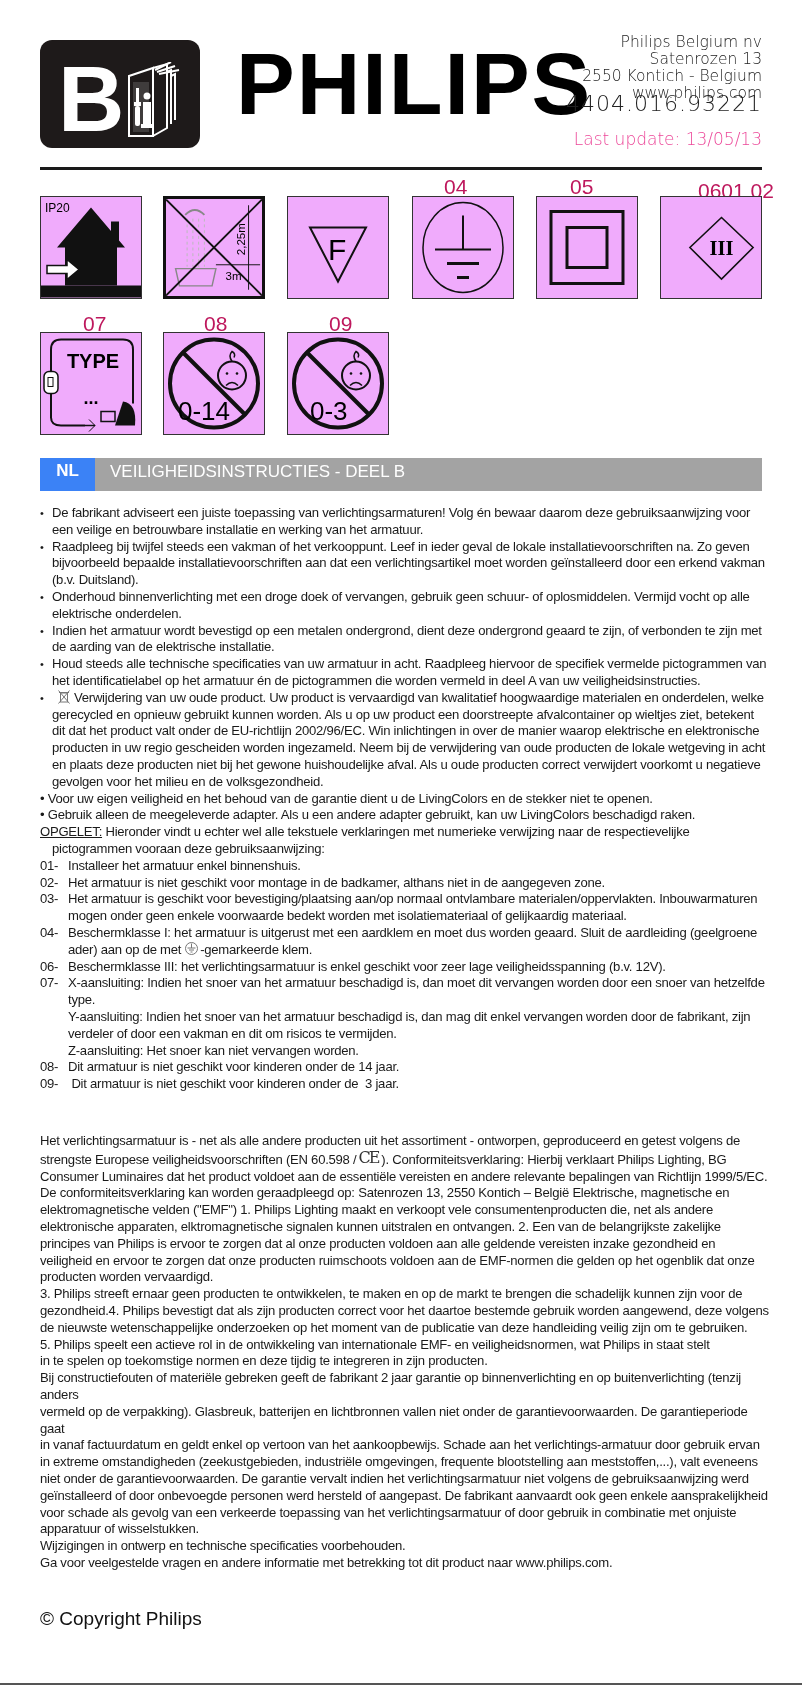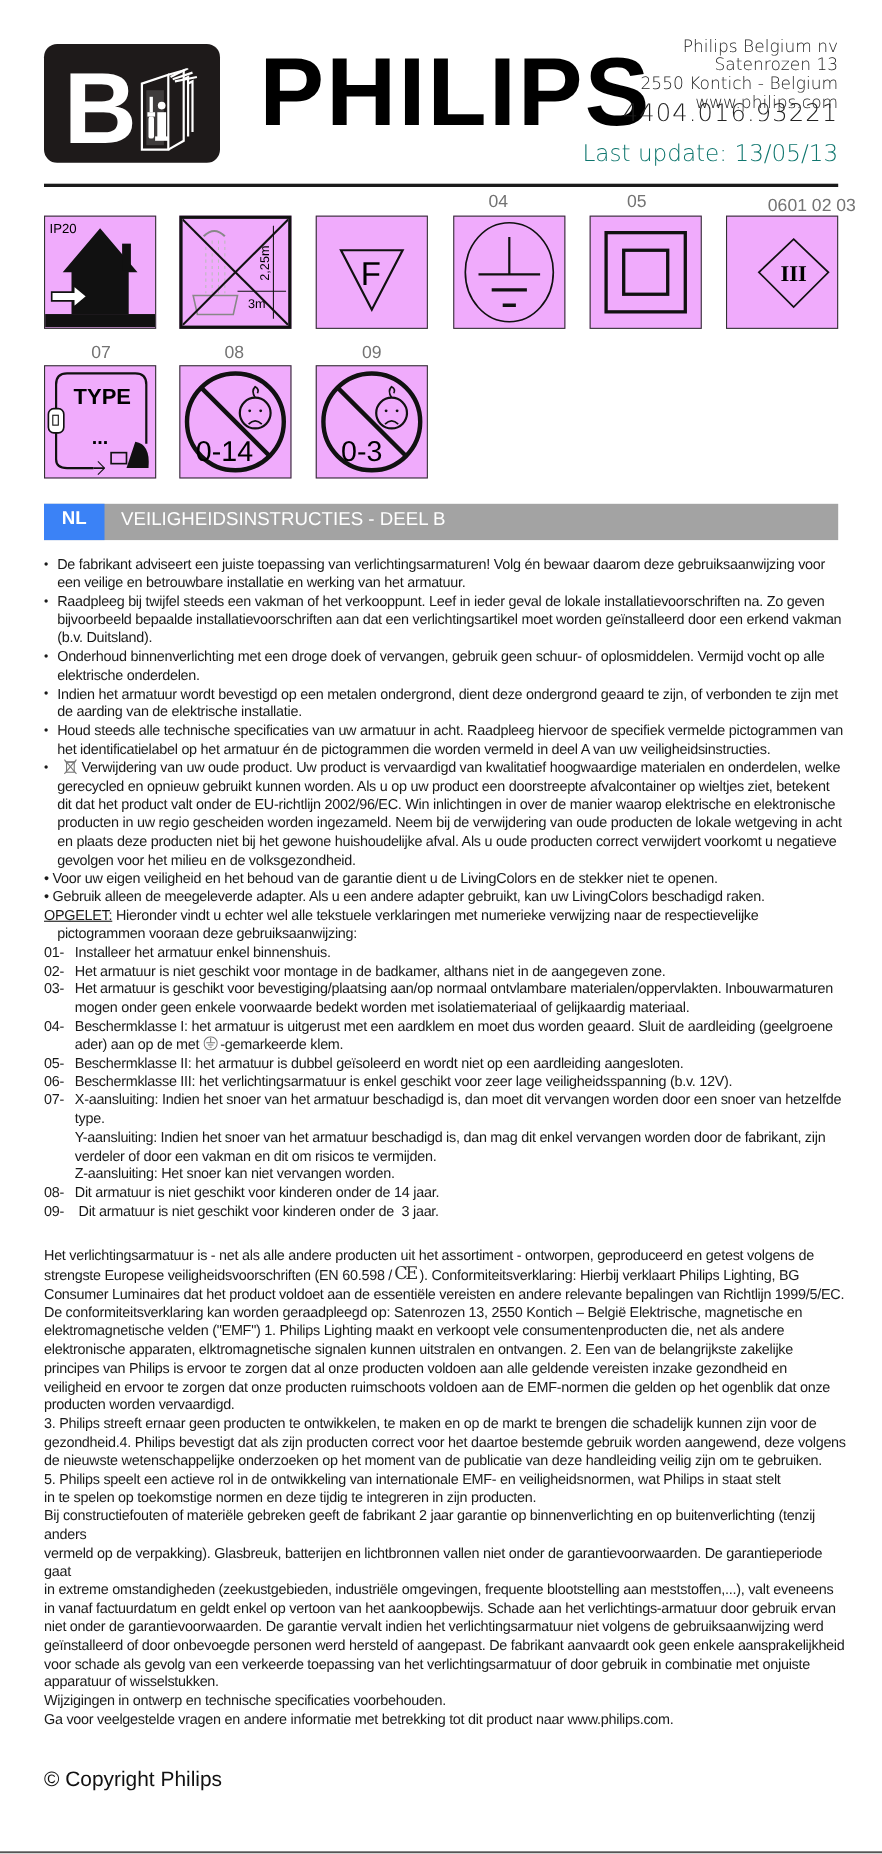--- a/index.html
+++ b/index.html
@@ -7,27 +7,27 @@
   .abs { position: absolute; }
 
   
   .logo-box { left: 40px; top: 40px; width: 160px; height: 108px; background: #1e1a1a; border-radius: 12px; }
   .logo-b { left: 58px; top: 54px; font-family: "Liberation Sans", sans-serif; font-weight: bold; font-size: 92px; line-height: 90px; color: #fff; }
   .logo-book { left: 125px; top: 62px; width: 58px; height: 80px; }
   .brand { left: 236px; top: 34px; font-family: "Liberation Sans", sans-serif; font-weight: bold; font-size: 88px; line-height: 100px; letter-spacing: 2px; color: #000; transform: scaleX(1.0); transform-origin: left; }
   .address { right: 40px; top: 34px; text-align: right; font-family: "DejaVu Sans", sans-serif; font-size: 15.5px; line-height: 17px; color: #222; font-weight: 300; }
   .address div { white-space: nowrap; }
   .docnum { right: 40px; top: 92px; text-align: center; font-family: "DejaVu Sans", sans-serif; font-size: 22px; line-height: 24px; color: #222; letter-spacing: 1px; font-weight: 300; }
-  .lastupd { right: 40px; top: 129px; text-align: left; font-family: "DejaVu Sans", sans-serif; font-size: 21px; line-height: 20px; color: #0f766e; font-weight: 300; }
+  .lastupd { right: 40px; top: 129px; text-align: left; font-family: "DejaVu Sans", sans-serif; font-size: 17px; line-height: 20px; color: #ec4899; font-weight: 300; }
   .rule { left: 40px; top: 167px; width: 722px; height: 3px; background: #1a1a1a; }
 
   
   .picto { position: absolute; width: 102px; height: 103px; border: 1.5px solid #333; box-sizing: border-box; background: #f0abfc; }
   .picto svg { width: 100%; height: 100%; display: block; }
-  .plabel { position: absolute; font-family: "Liberation Sans", sans-serif; font-size: 16px; color: #737373; }
+  .plabel { position: absolute; font-family: "Liberation Sans", sans-serif; font-size: 21px; color: #be185d; }
 
   
   .bar { left: 40px; top: 458px; width: 722px; height: 33px; background: #a3a3a3; }
   .bar-nl { left: 40px; top: 458px; width: 55px; height: 33px; background: #3b82f6; color: #fff; font-weight: bold; font-size: 17px; line-height: 26px; text-align: center; }
   .bar-title { left: 110px; top: 458px; height: 33px; line-height: 28px; color: #fff; font-size: 17px; }
 
   
   .text { left: 40px; width: 730px; font-family: "Liberation Sans", sans-serif; font-size: 13.1px; line-height: 16.8px; color: #1a1a1a; letter-spacing: -0.25px; }
   .bullet { position: relative; padding-left: 12px; }
   .bullet::before { content: "•"; position: absolute; left: 0; top: 0; font-size: 11px; }
@@ -203,39 +203,38 @@
   <div class="num"><span class="n">01-</span><span>Installeer het armatuur enkel binnenshuis.</span></div>
   <div class="num"><span class="n">02-</span><span>Het armatuur is niet geschikt voor montage in de badkamer, althans niet in de aangegeven zone.</span></div>
   <div class="num"><span class="n">03-</span><span>Het armatuur is geschikt voor bevestiging/plaatsing aan/op normaal ontvlambare materialen/oppervlakten. Inbouwarmaturen mogen onder geen enkele voorwaarde bedekt worden met isolatiemateriaal of gelijkaardig materiaal.</span></div>
   <div class="num"><span class="n">04-</span><span>Beschermklasse I: het armatuur is uitgerust met een aardklem en moet dus worden geaard. Sluit de aardleiding (geelgroene ader) aan op de met</span><svg class="earth-inline" viewBox="0 0 13 13">
         <circle cx="6.5" cy="6.5" r="6" fill="none" stroke="#777"></circle>
         <line x1="6.5" y1="1.5" x2="6.5" y2="6" stroke="#777"></line>
         <line x1="2.5" y1="6" x2="10.5" y2="6" stroke="#777"></line>
         <line x1="4" y1="8" x2="9" y2="8" stroke="#777"></line>
         <line x1="5.5" y1="10" x2="7.5" y2="10" stroke="#777"></line>
       </svg><span>-gemarkeerde klem.</span></div>
-  <div class="num"><span class="n">05-</span><span>Beschermklasse II: het armatuur is dubbel geïsoleerd en wordt niet op een aardleiding aangesloten.</span></div>
   <div class="num"><span class="n">06-</span><span>Beschermklasse III: het verlichtingsarmatuur is enkel geschikt voor zeer lage veiligheidsspanning (b.v. 12V).</span></div>
   <div class="num"><span class="n">07-</span><span>X-aansluiting: Indien het snoer van het armatuur beschadigd is, dan moet dit vervangen worden door een snoer van hetzelfde type.</span></div>
   <div class="indent">Y-aansluiting: Indien het snoer van het armatuur beschadigd is, dan mag dit enkel vervangen worden door de fabrikant, zijn verdeler of door een vakman en dit om risicos te vermijden.</div>
   <div class="indent">Z-aansluiting: Het snoer kan niet vervangen worden.</div>
   <div class="num"><span class="n">08-</span><span>Dit armatuur is niet geschikt voor kinderen onder de 14 jaar.</span></div>
   <div class="num"><span class="n">09-</span><span style="white-space:pre"> Dit armatuur is niet geschikt voor kinderen onder de  3 jaar.</span></div>
 </div>
 
 <div class="abs text" style="top:1133px;">
   <div><span>Het verlichtingsarmatuur is - net als alle andere producten uit het assortiment - ontworpen, geproduceerd en getest volgens de strengste Europese veiligheidsvoorschriften (EN 60.598 /</span><span class="ce-mark">CE</span><span>). Conformiteitsverklaring: Hierbij verklaart Philips Lighting, BG Consumer Luminaires dat het product voldoet aan de essentiële vereisten en andere relevante bepalingen van Richtlijn 1999/5/EC.</span></div>
   <div>De conformiteitsverklaring kan worden geraadpleegd op: Satenrozen 13, 2550 Kontich – België Elektrische, magnetische en elektromagnetische velden ("EMF") 1. Philips Lighting maakt en verkoopt vele consumentenproducten die, net als andere elektronische apparaten, elktromagnetische signalen kunnen uitstralen en ontvangen. 2. Een van de belangrijkste zakelijke principes van Philips is ervoor te zorgen dat al onze producten voldoen aan alle geldende vereisten inzake gezondheid en veiligheid en ervoor te zorgen dat onze producten ruimschoots voldoen aan de EMF-normen die gelden op het ogenblik dat onze producten worden vervaardigd.</div>
   <div>3. Philips streeft ernaar geen producten te ontwikkelen, te maken en op de markt te brengen die schadelijk kunnen zijn voor de gezondheid.4. Philips bevestigt dat als zijn producten correct voor het daartoe bestemde gebruik worden aangewend, deze volgens de nieuwste wetenschappelijke onderzoeken op het moment van de publicatie van deze handleiding veilig zijn om te gebruiken.</div>
   <div>5. Philips speelt een actieve rol in de ontwikkeling van internationale EMF- en veiligheidsnormen, wat Philips in staat stelt</div>
   <div>in te spelen op toekomstige normen en deze tijdig te integreren in zijn producten.</div>
   <div>Bij constructiefouten of materiële gebreken geeft de fabrikant 2 jaar garantie op binnenverlichting en op buitenverlichting (tenzij anders</div>
   <div>vermeld op de verpakking). Glasbreuk, batterijen en lichtbronnen vallen niet onder de garantievoorwaarden. De garantieperiode gaat</div>
+  <div>in vanaf factuurdatum en geldt enkel op vertoon van het aankoopbewijs. Schade aan het verlichtings-armatuur door gebruik ervan</div>
   <div>in extreme omstandigheden (zeekustgebieden, industriële omgevingen, frequente blootstelling aan meststoffen,...), valt eveneens</div>
-  <div>in vanaf factuurdatum en geldt enkel op vertoon van het aankoopbewijs. Schade aan het verlichtings-armatuur door gebruik ervan</div>
   <div>niet onder de garantievoorwaarden. De garantie vervalt indien het verlichtingsarmatuur niet volgens de gebruiksaanwijzing werd</div>
   <div>geïnstalleerd of door onbevoegde personen werd hersteld of aangepast. De fabrikant aanvaardt ook geen enkele aansprakelijkheid</div>
   <div>voor schade als gevolg van een verkeerde toepassing van het verlichtingsarmatuur of door gebruik in combinatie met onjuiste</div>
   <div>apparatuur of wisselstukken.</div>
   <div>Wijzigingen in ontwerp en technische specificaties voorbehouden.</div>
   <div>Ga voor veelgestelde vragen en andere informatie met betrekking tot dit product naar www.philips.com.</div>
 </div>
 
 <div class="abs copyright">© Copyright Philips</div>
 <div class="abs bottom-rule"></div>

